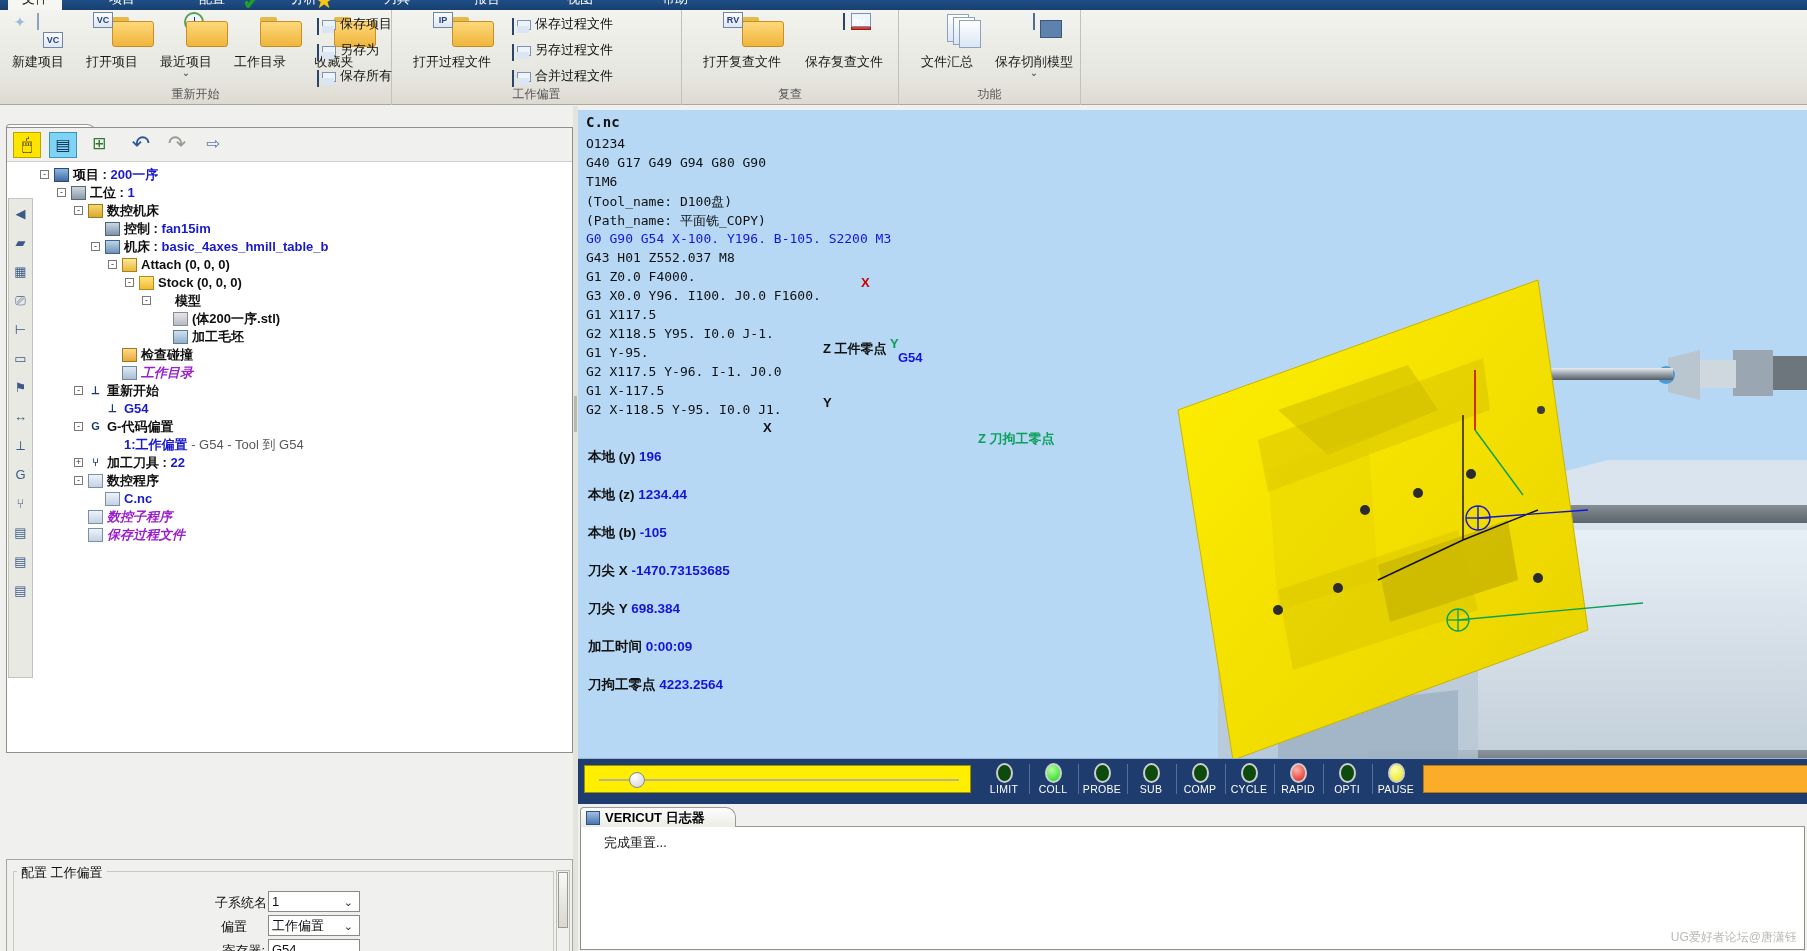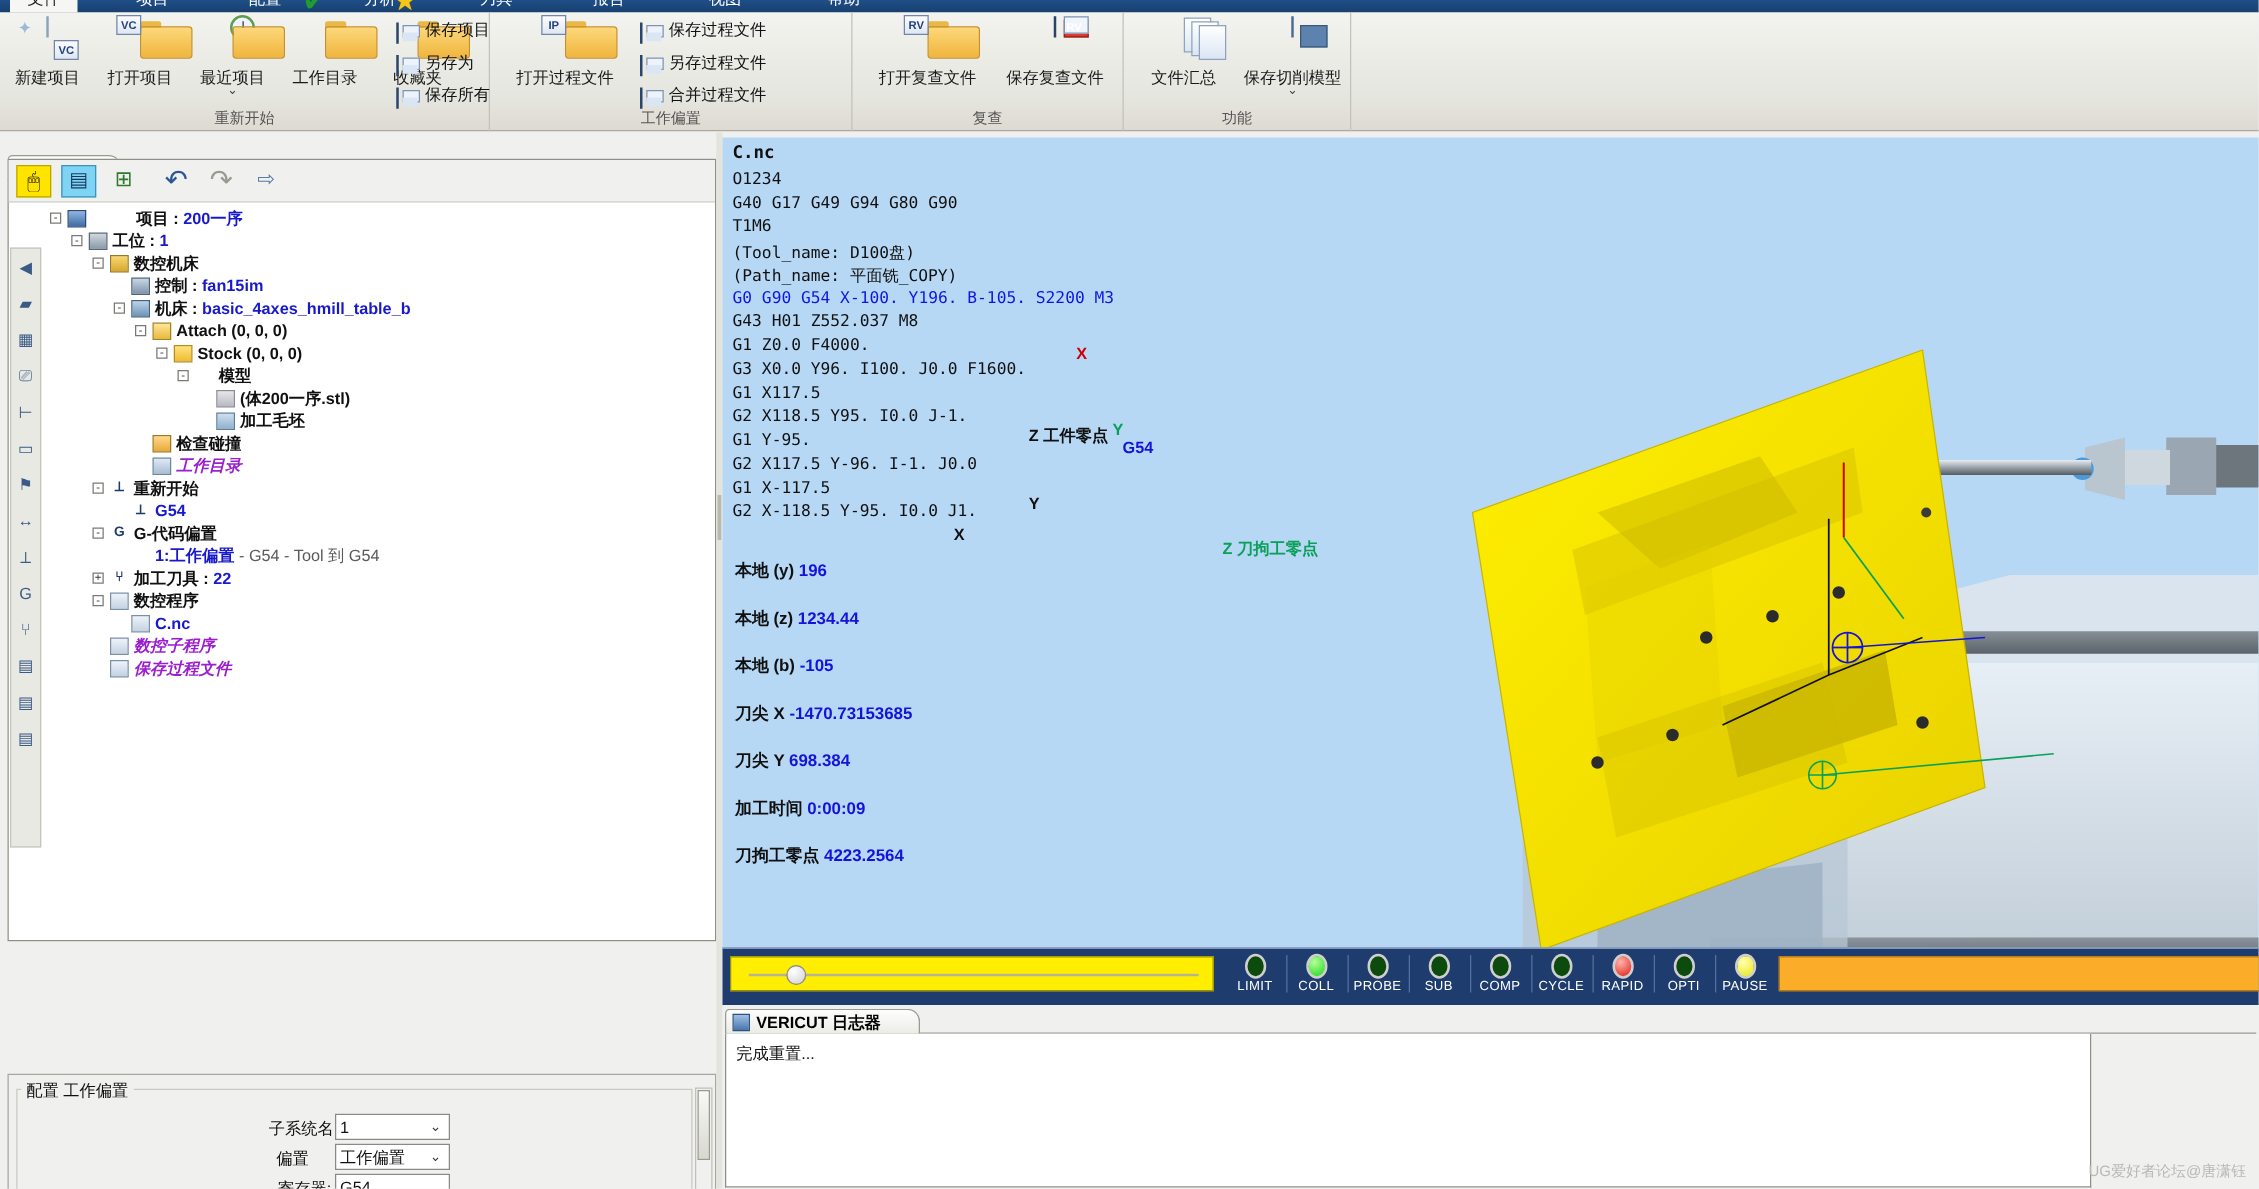--- a/index.html
+++ b/index.html
@@ -222,22 +222,22 @@
   }
   .log-tab {
     position: absolute; left: 2px; top: 1px; height: 20px; padding: 0 30px 0 24px;
     background: linear-gradient(#fdfdfd,#ececE6); border: 1px solid #9a9a93; border-bottom: none;
     border-radius: 4px 10px 0 0; font-size: 13px; line-height: 19px; font-weight: bold;
   }
   .log-tab .ticon { position:absolute; left:5px; top:3px; width:14px;height:14px;
     background: linear-gradient(#9fc0e4,#4a76ae); border:1px solid #2f5380;}
   .log-tabstrip { position:absolute; left: 2px; top: 20px; width: 1225px; height: 1px; background:#9a9a93; }
   .log-body {
-    position: absolute; left: 2px; top: 21px; width: 1093px; height: 123px;
-    background: #fff; border: 1px solid #8f8f88; border-top: none; padding: 6px 8px;
+    position: absolute; left: 2px; top: 21px; width: 1225px; height: 123px;
+    background: #fff; border: 1px solid #8f8f88; border-top: none; padding: 6px 23px;
     font-size: 13px; color: #111; line-height: 19px;
   }
   .watermark { position: absolute; right: 10px; bottom: 5px; font-size: 12px; color: #b9b9b4; }
 
   .vsplit { position:absolute; left: 573px; top: 106px; width: 5px; height: 845px; background: #e4e4df; }
   .vsplit .grip { position:absolute; left:1px; top: 290px; width:3px; height: 36px; background:#b9b9b1; }
 </style>
 </head>
 <body>
 
@@ -410,21 +410,21 @@
           <div class="v-btn" style="font-size: 13px; line-height: 29px; color: rgb(59, 91, 134);">⑂</div>
           <div class="v-btn" style="font-size: 13px; line-height: 29px; color: rgb(59, 91, 134);">▤</div>
           <div class="v-btn" style="font-size: 13px; line-height: 29px; color: rgb(59, 91, 134);">▤</div>
           <div class="v-btn" style="font-size: 13px; line-height: 29px; color: rgb(59, 91, 134);">▤</div>
         </div>
 
       <div class="tree-scroll" id="tree-nodes">
           <div class="tnode">
             <span class="exp" style="left: 6px;">-</span>
             <span class="tico" style="left: 20px; background: linear-gradient(rgb(143, 182, 224), rgb(63, 108, 165)); border: 1px solid rgb(44, 74, 116); position: absolute; top: 2px; width: 15px; height: 14px; font-size: 11px; line-height: 13px; text-align: center; color: rgb(27, 60, 107); font-weight: bold;"></span>
-            <span class="tx" style="left: 39px; margin-left: 36px;"><span class="k-black">项目 : </span><span class="k-blue">200一序</span></span>
+            <span class="tx" style="left: 39px;"><span class="k-black">项目 : </span><span class="k-blue">200一序</span></span>
           </div>
           <div class="tnode">
             <span class="exp" style="left: 23px;">-</span>
             <span class="tico" style="left: 37px; background: linear-gradient(rgb(207, 216, 224), rgb(138, 153, 168)); border: 1px solid rgb(90, 102, 114); position: absolute; top: 2px; width: 15px; height: 14px; font-size: 11px; line-height: 13px; text-align: center; color: rgb(27, 60, 107); font-weight: bold;"></span>
             <span class="tx" style="left: 56px;"><span class="k-black">工位 : </span><span class="k-blue">1</span></span>
           </div>
           <div class="tnode">
             <span class="exp" style="left: 40px;">-</span>
             <span class="tico" style="left: 54px; background: linear-gradient(rgb(247, 216, 115), rgb(217, 168, 44)); border: 1px solid rgb(155, 122, 28); position: absolute; top: 2px; width: 15px; height: 14px; font-size: 11px; line-height: 13px; text-align: center; color: rgb(27, 60, 107); font-weight: bold;"></span>
             <span class="tx" style="left: 73px;"><span class="k-black">数控机床</span></span>

